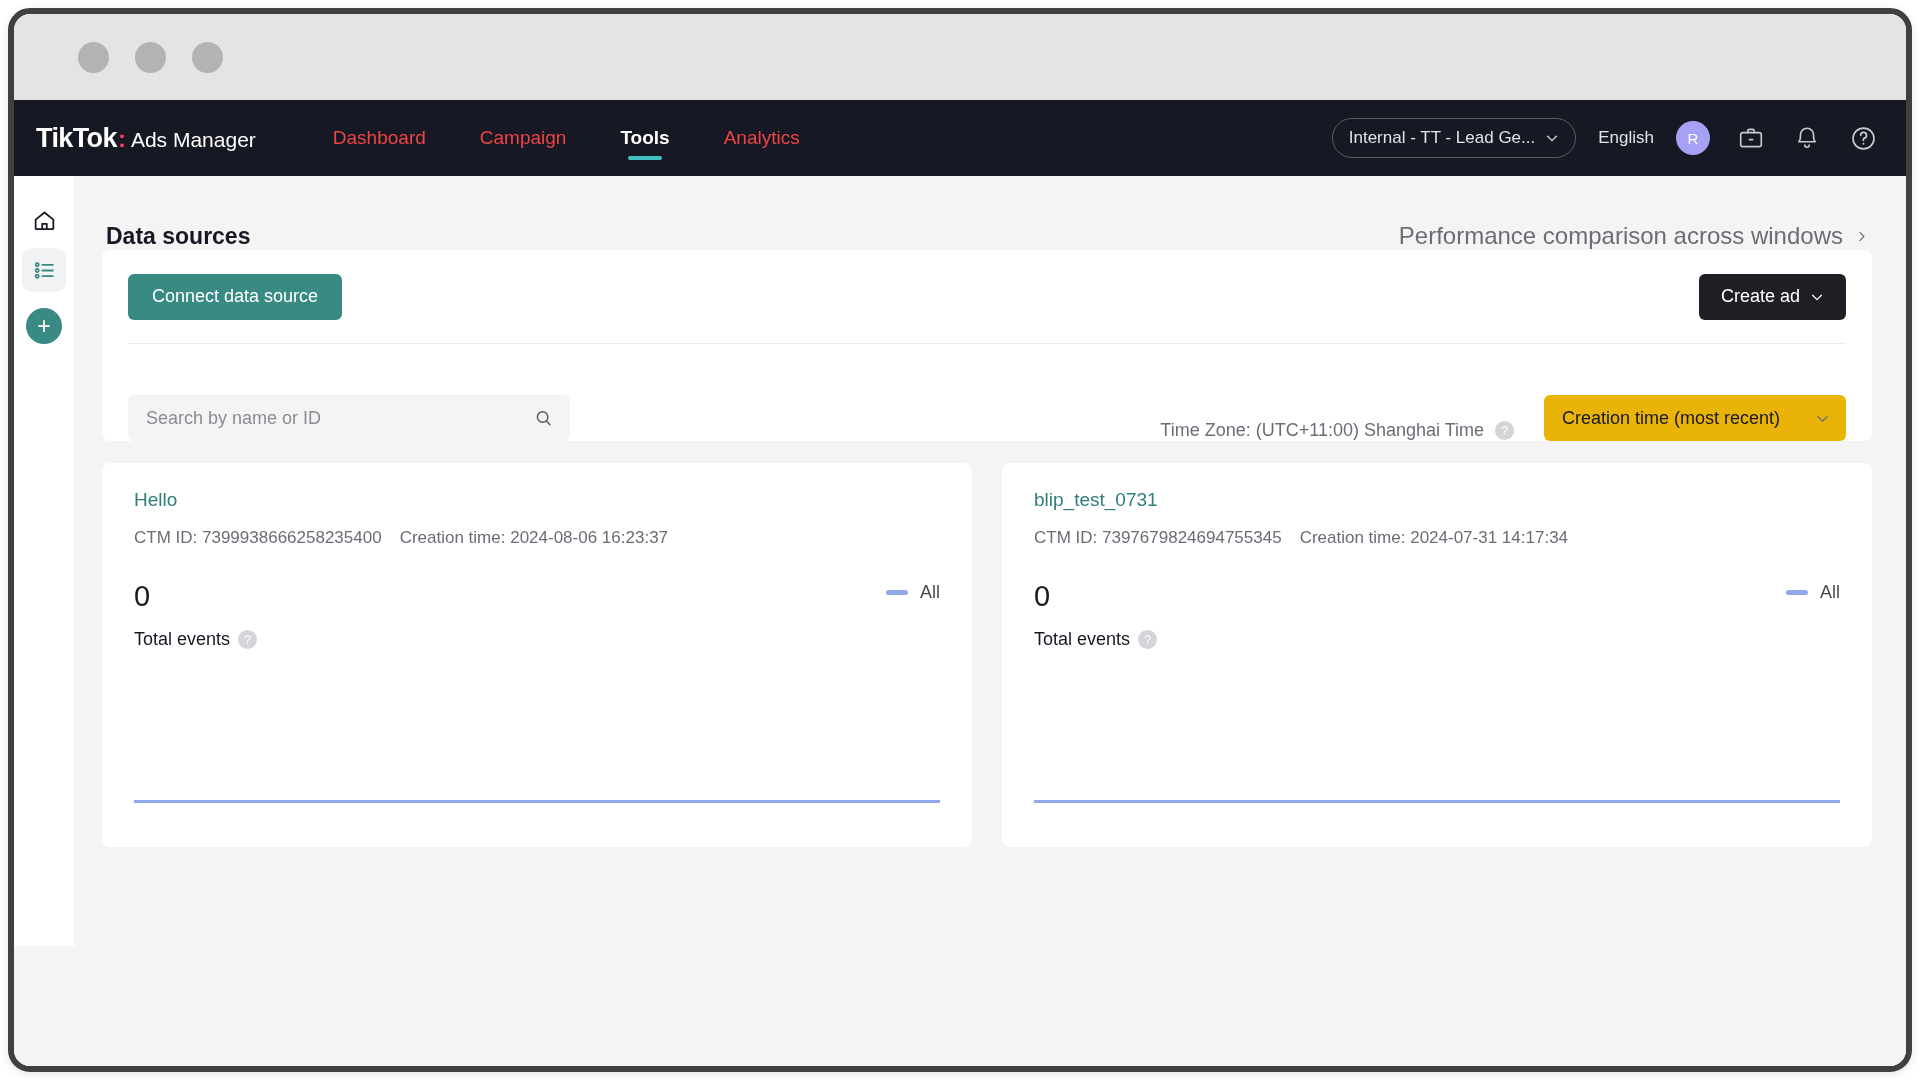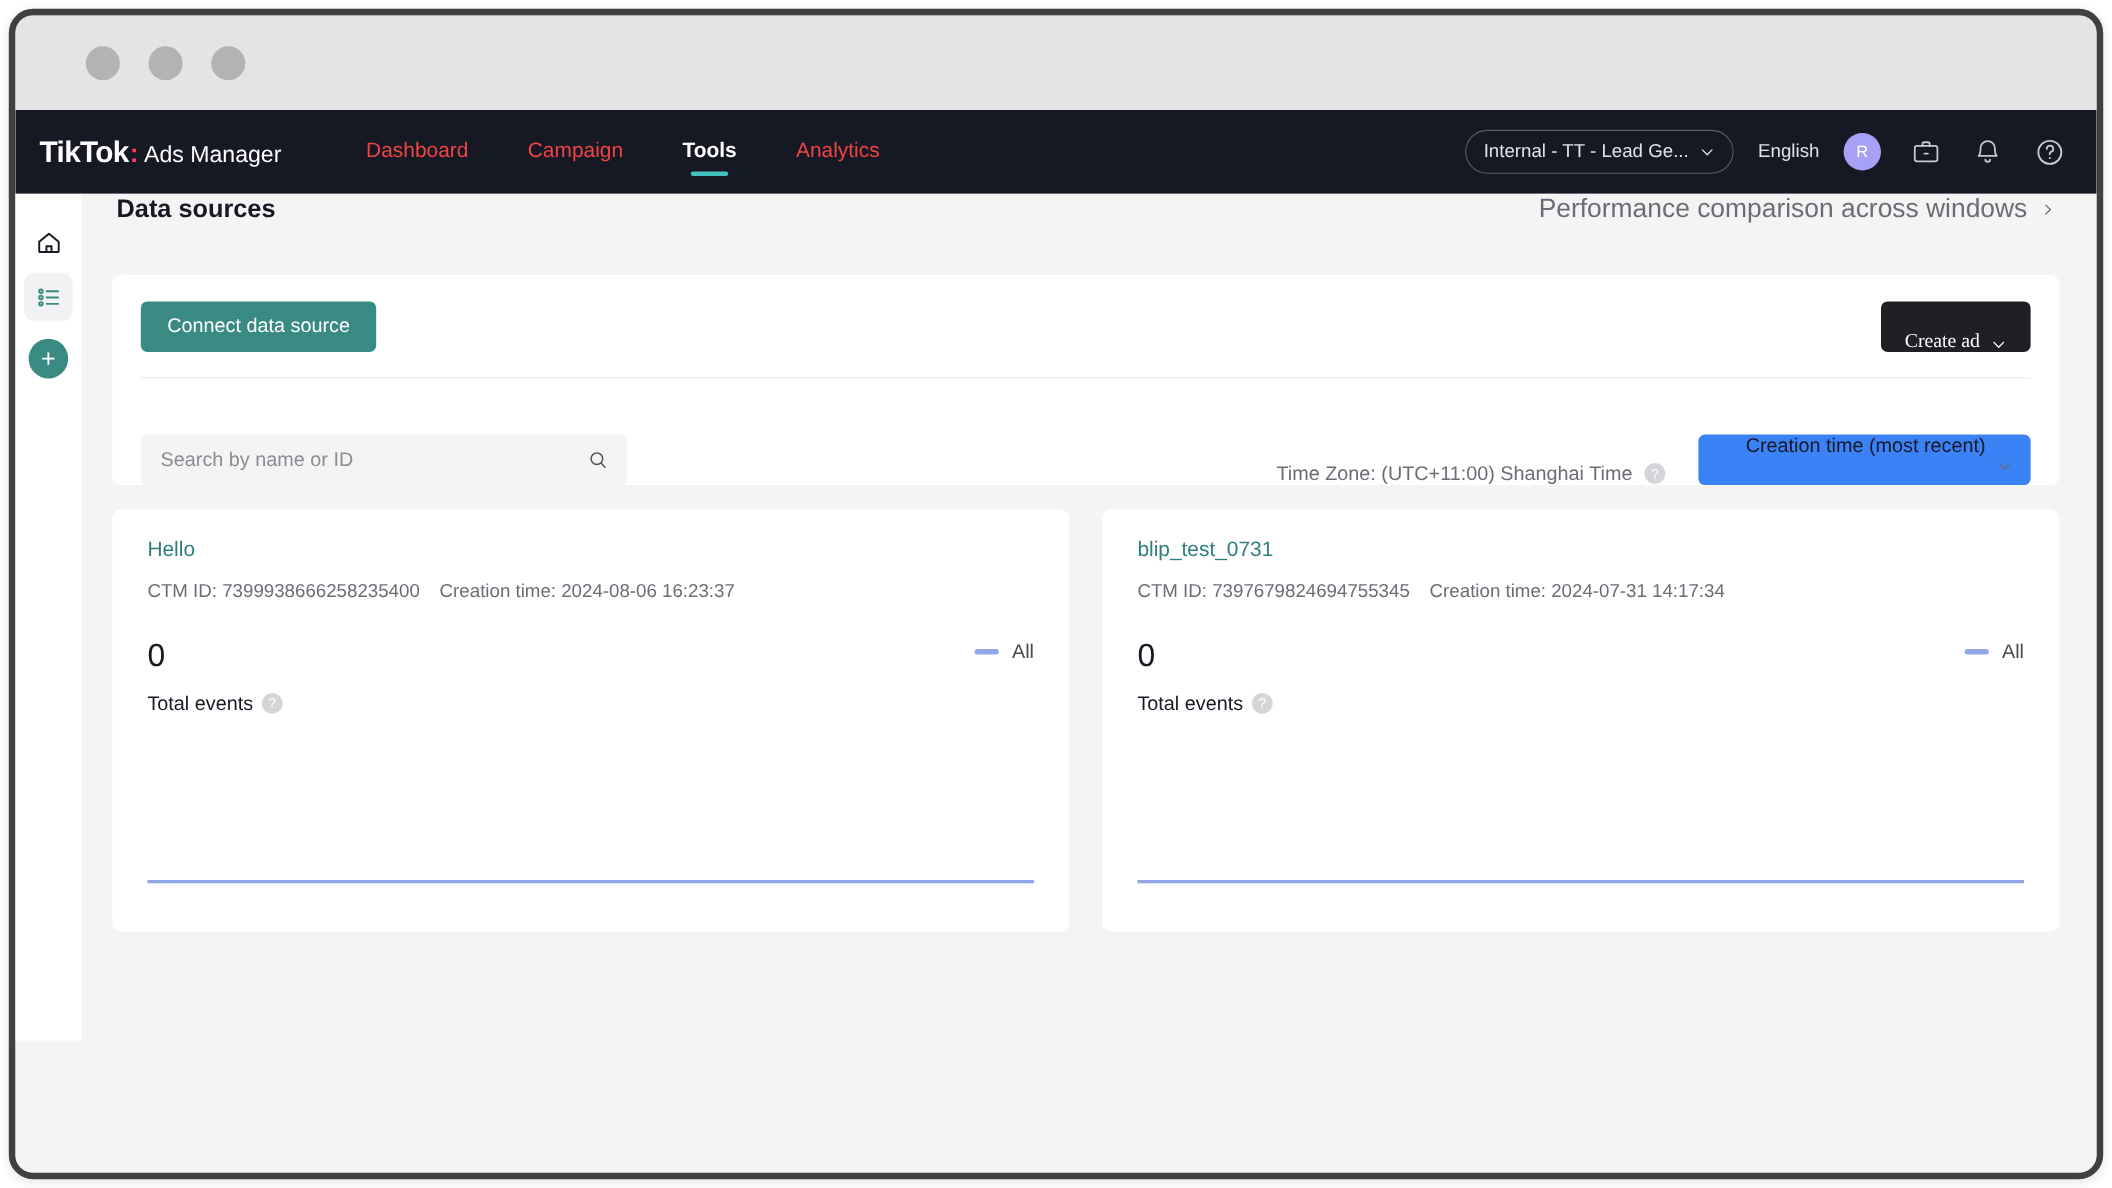--- a/index.html
+++ b/index.html
@@ -162,21 +162,21 @@
   }
 
   .content {
     flex: 1;
     padding: 0 34px 0 28px;
     min-width: 0;
   }
 
   .page-head {
     display: flex;
-    align-items: flex-start;
+    align-items: flex-end;
     height: 74px;
     padding: 0 4px;
   }
   .page-title { font-size: 23px; font-weight: bold; color: #161823; }
   .perf-link {
     margin-left: auto;
     color: #6b6d76;
     font-size: 24px;
     cursor: pointer;
     display: flex; align-items: center; gap: 12px;
@@ -206,22 +206,22 @@
   .btn-create {
     margin-left: auto;
     background: #1f2026;
     color: #ffffff;
     font-size: 18px;
     border: none;
     border-radius: 6px;
     height: 46px;
     padding: 0 22px;
     cursor: pointer;
-    display: flex; align-items: flex-end; gap: 10px;
-    font-family: Liberation Serif, serif;
+    display: flex; align-items: center; gap: 10px;
+    font-family: Liberation Sans, sans-serif;
   }
   .panel-div { height: 1px; background: #ececec; }
   .panel-row2 {
     display: flex; align-items: flex-end;
     height: 97px;
   }
   .search-box {
     width: 442px; height: 46px;
     background: #f4f4f5;
     border-radius: 6px;
@@ -246,27 +246,26 @@
     border-radius: 50%;
     background: #d4d5d8;
     color: #ffffff;
     font-size: 13px;
     display: flex; align-items: center; justify-content: center;
     cursor: pointer;
   }
   .sort-select {
     margin-left: 30px;
     width: 302px; height: 46px;
-    background: #3b82f6;
+    background: #eab308;
     border-radius: 6px;
     display: flex; align-items: center;
     padding: 0 16px 0 18px;
     font-size: 18px; color: #161823;
     cursor: pointer;
-    flex-direction: column;
   }
   .sort-select .chev { margin-left: auto; color: #6b6d76; }
 
   
   .cards {
     display: flex;
     gap: 30px;
     margin-top: 22px;
   }
   .card {

